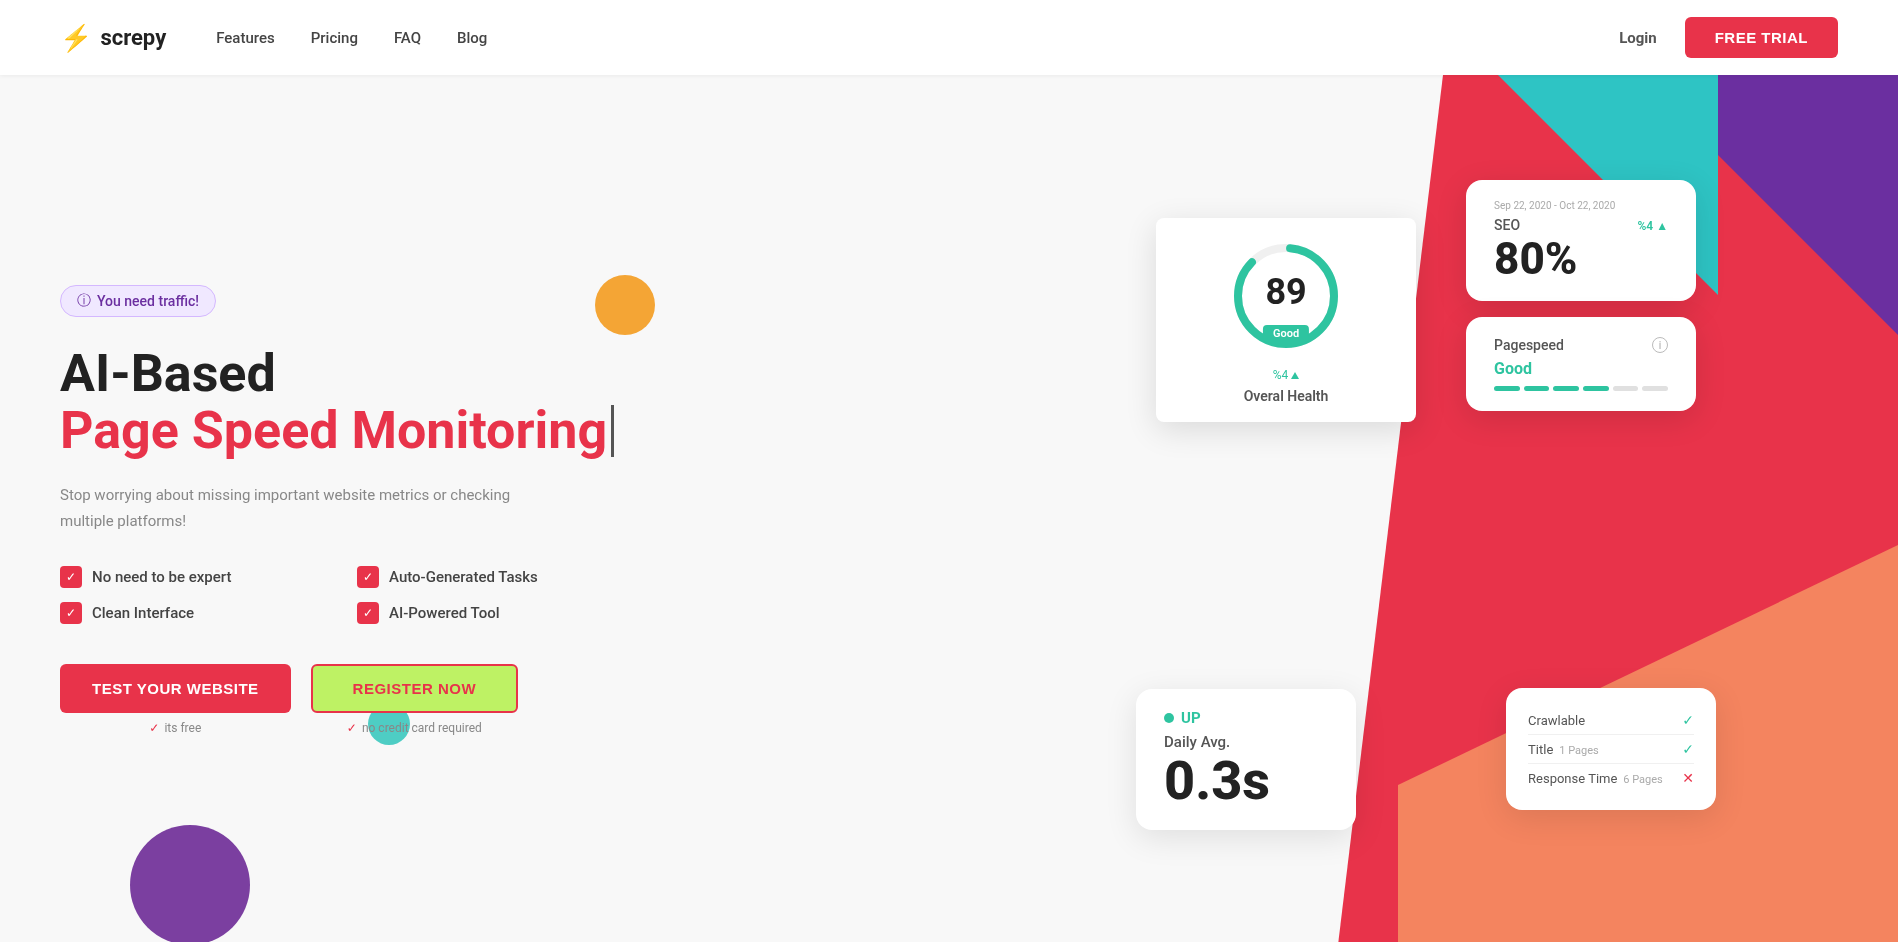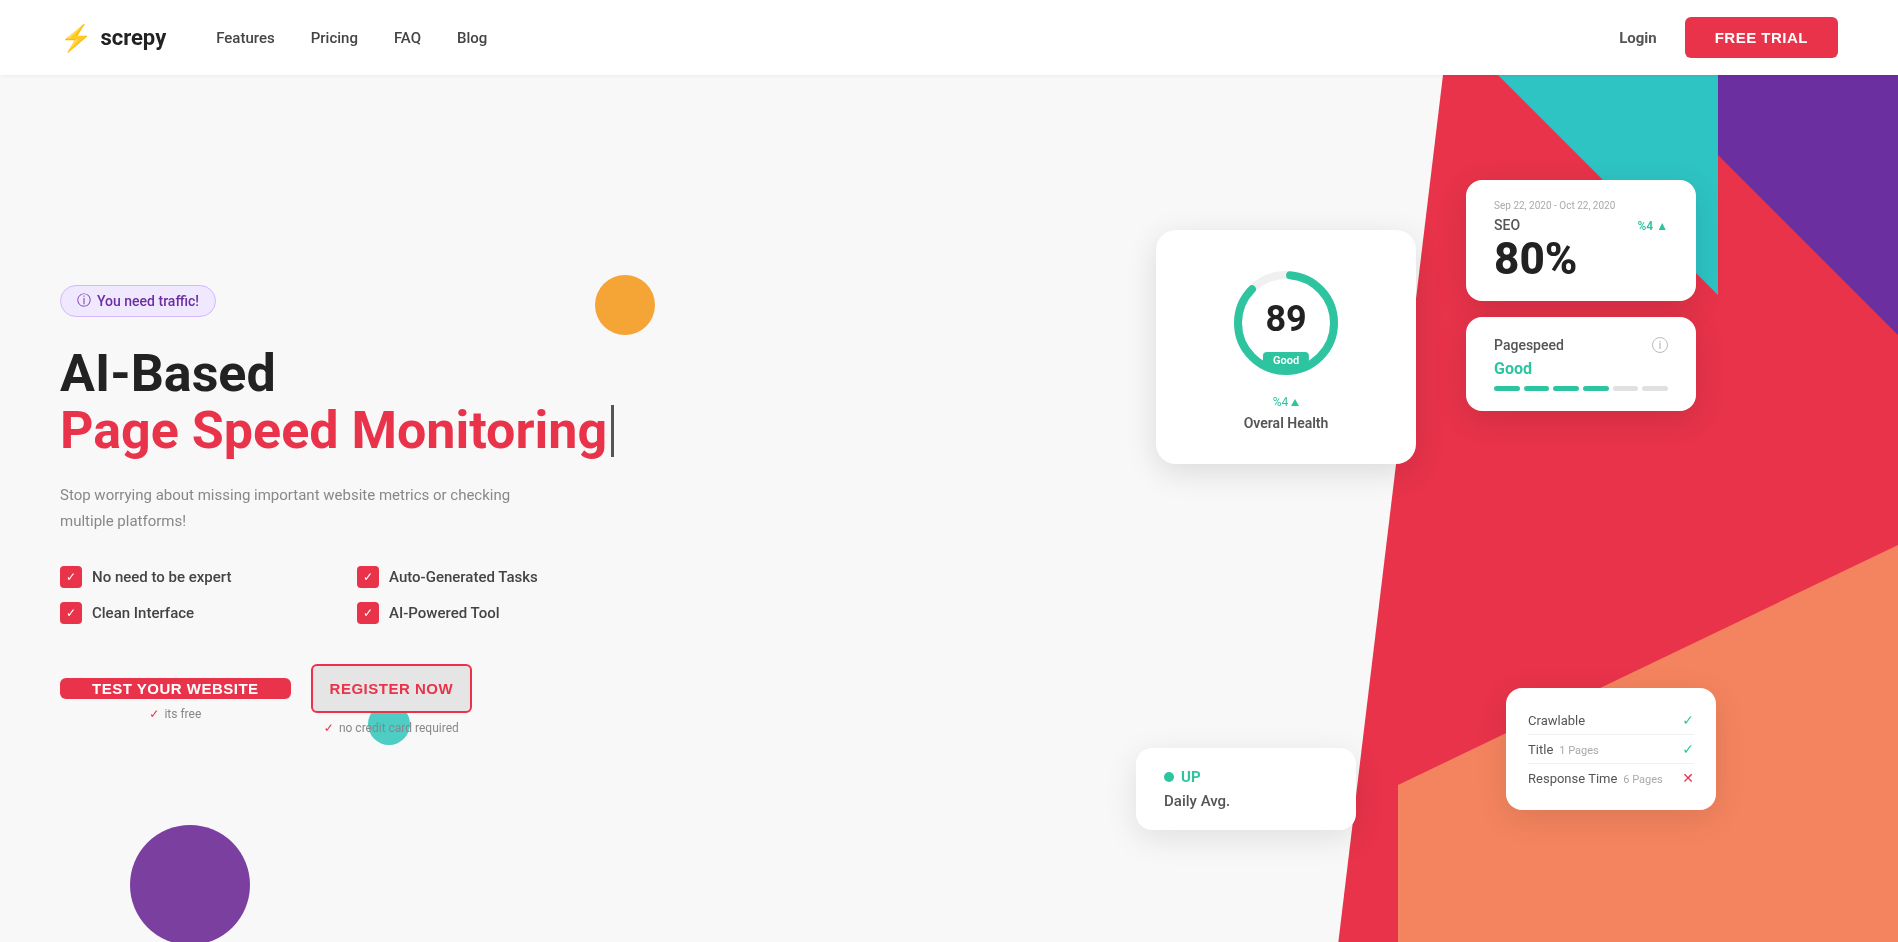--- a/index.html
+++ b/index.html
@@ -241,32 +241,32 @@
     .hero-buttons {
       display: flex;
       gap: 20px;
       align-items: center;
       flex-wrap: wrap;
     }
     .btn-test {
       background: #e8334a;
       color: #fff;
       border: none;
-      padding: 2px 32px;
+      padding: 16px 32px;
       border-radius: 6px;
       font-size: 15px;
       font-weight: 700;
       cursor: pointer;
       letter-spacing: 0.5px;
     }
     .btn-register {
-      background: #e5e5e5;
+      background: #bef264;
       color: #e8334a;
       border: 2px solid #e8334a;
-      padding: 14px 17px;
+      padding: 14px 40px;
       border-radius: 6px;
       font-size: 15px;
       font-weight: 700;
       cursor: pointer;
       letter-spacing: 0.5px;
     }
     .btn-sub {
       display: flex;
       align-items: center;
       gap: 5px;
@@ -296,25 +296,25 @@
     .dashboard-area {
       position: relative;
       width: 580px;
       height: 720px;
     }
 
     
     .card-health {
       position: absolute;
       left: 40px;
-      top: 80px;
+      top: 68px;
       background: #fff;
-      border-radius: 20px;
+      border-radius: 8px;
       box-shadow: 0 8px 32px rgba(0,0,0,0.12);
-      padding: 33px 36px;
+      padding: 18px 36px;
       width: 260px;
       text-align: center;
       z-index: 5;
     }
     .gauge-container {
       position: relative;
       width: 120px;
       height: 120px;
       margin: 0 auto 12px;
     }
@@ -608,20 +608,21 @@
         </div>
         <div class="health-label">Overal Health</div>
       </div>
 
       <div class="card-daily">
         <div class="up-indicator">
           <span class="up-dot"></span>
           <span class="up-text">UP</span>
         </div>
         <div class="daily-label">Daily Avg.</div>
+        <div class="daily-value">0.3s</div>
       </div>
 
       <div class="cards-right">
 
         <div class="card-metric">
           <div class="metric-date">Sep 22, 2020 - Oct 22, 2020</div>
           <div class="metric-title">
             <span>SEO</span>
             <span class="metric-change">%4 ▲</span>
           </div>

